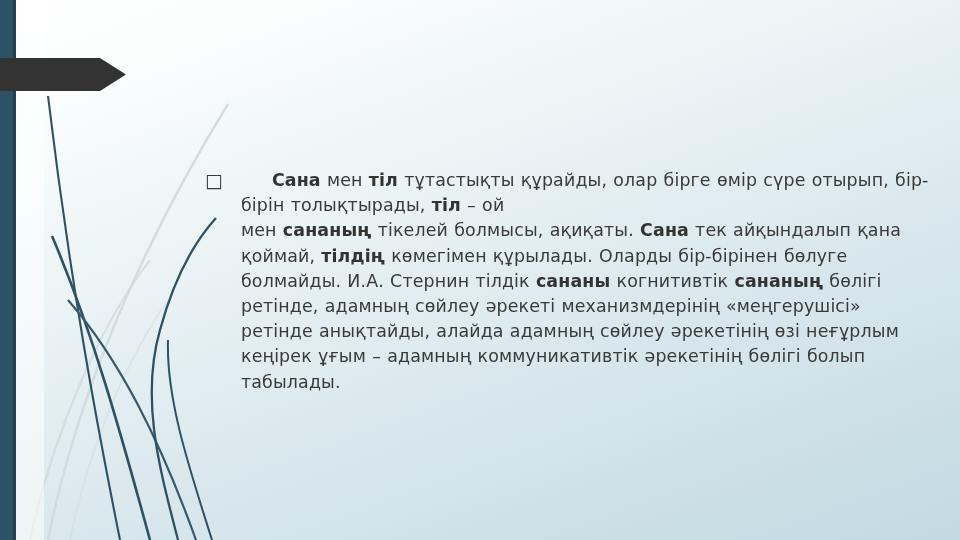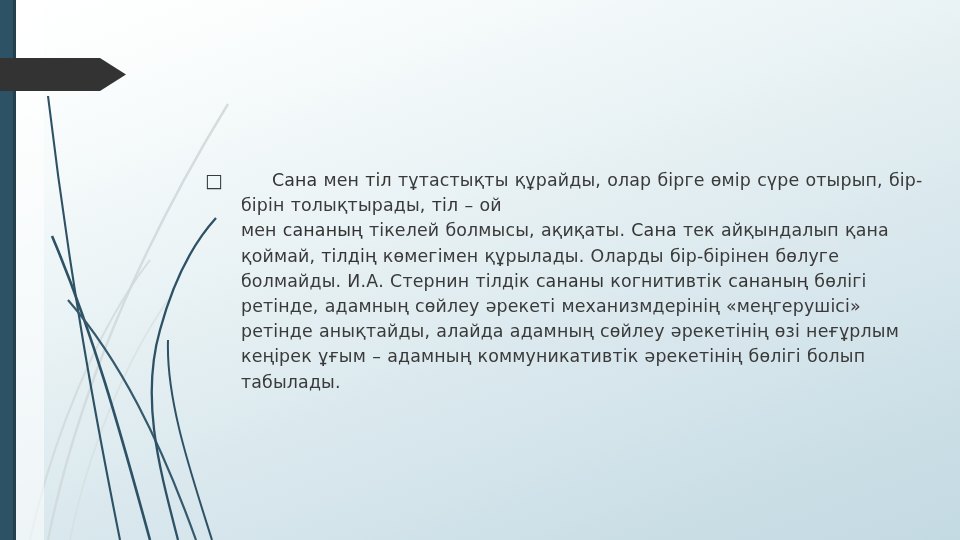--- a/index.html
+++ b/index.html
@@ -105,21 +105,21 @@
     flex: 1 1 auto;
     font-size: 17.4px;
     line-height: 25.2px;
     color: #3a3a3a;
     letter-spacing: 0.15px;
     white-space: pre-wrap;
     word-spacing: 0.5px;
   }
 
   .para b {
-    font-weight: normal;
+    font-weight: bold;
     color: #333333;
   }
 </style>
 </head>
 <body>
 
 <div class="slide">
 
   <svg class="deco-svg" viewBox="0 0 960 540" preserveAspectRatio="none">
 

